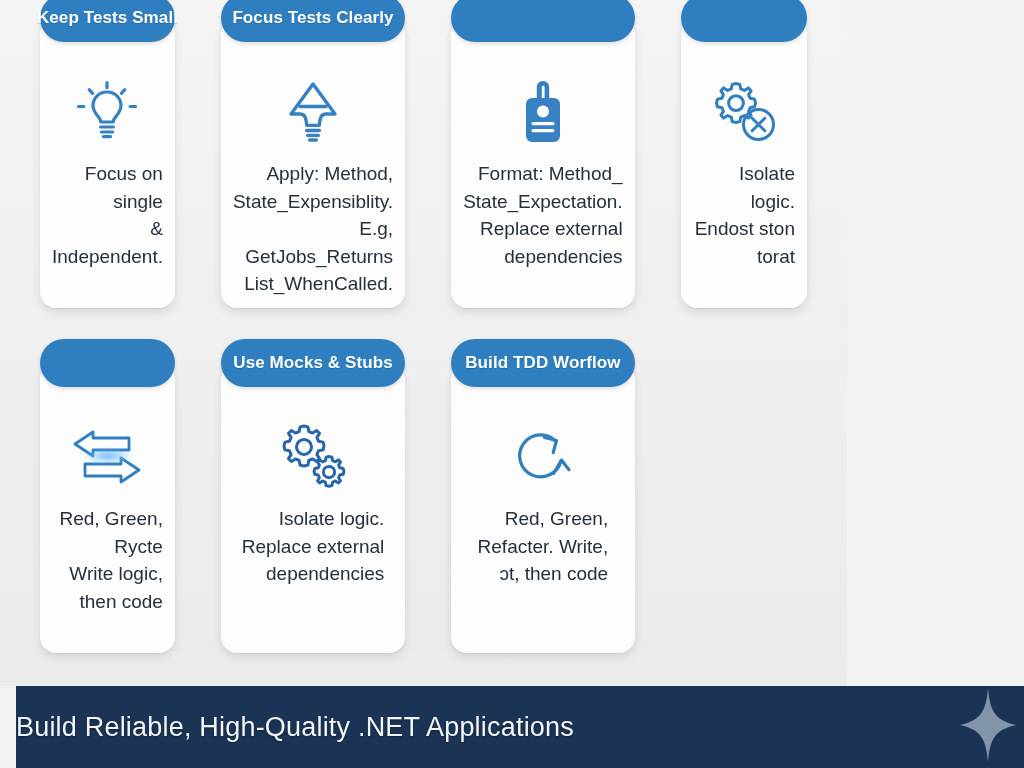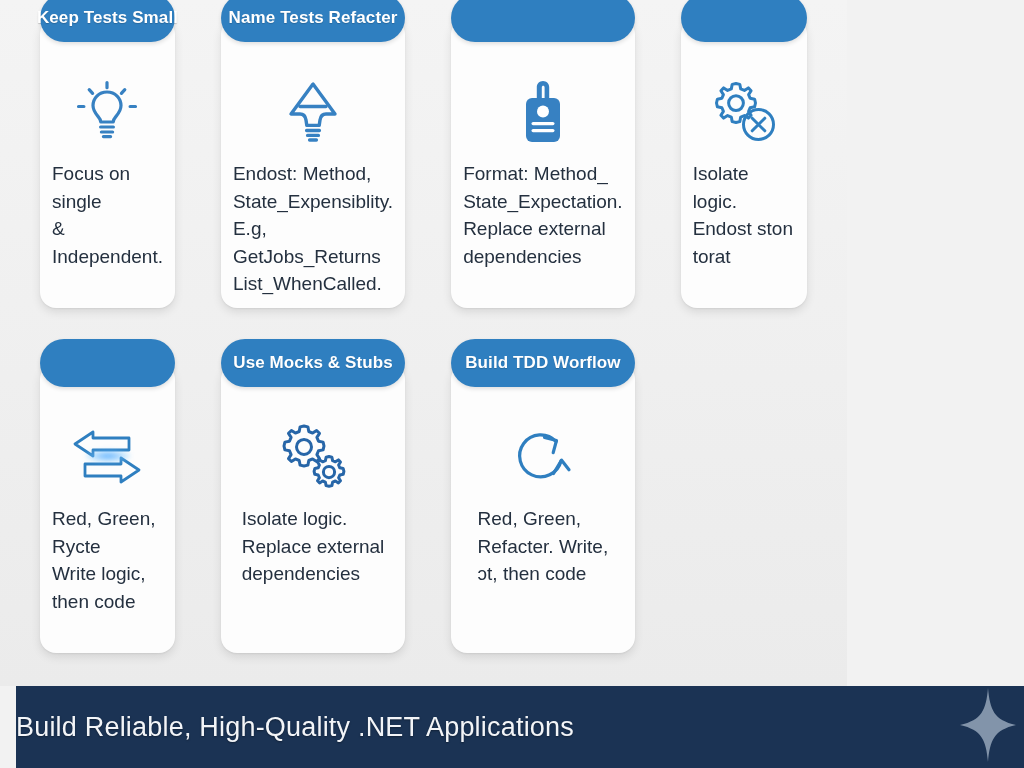--- a/index.html
+++ b/index.html
@@ -68,21 +68,21 @@
     height: 72px;
     display: flex;
     align-items: center;
     justify-content: center;
   }
   .card-icon svg { display: block; }
 
   .card-body {
     margin-top: 12px;
     padding: 0 12px;
-    text-align: left;
+    text-align: right;
     color: #24303f;
     font-size: 19px;
     line-height: 1.45;
     white-space: pre-line;
   }
 
   
   .glow {
     position: relative;
   }
@@ -135,30 +135,30 @@
         <path d="M26.6 48h12.8M27.4 53h11.2M29.4 57.6h7.2"></path>
         <path d="M33 3.5v5.2M15.2 10.6l3.4 3.8M50.8 10.6l-3.4 3.8M4.5 27.5h5.4M56.1 27.5h5.4"></path>
       </svg>
     </div>
     <div class="card-body">Focus on single
 &amp; Independent.</div>
   </div>
 
   <div class="card">
     <div class="card-head">
-      <span class="card-head-label">Name Tests Refacter</span>
+      <span class="card-head-label">Focus Tests Clearly</span>
     </div>
     <div class="card-icon">
       <svg width="66" height="68" viewBox="0 0 66 68" fill="none" stroke="#3781c2" stroke-width="3.4" stroke-linecap="round" stroke-linejoin="round">
         <path d="M33 6 L11 36 h9 c3.2 0 5.4 2.2 6 6 l.8 5.4h12.4L40 42c.6-3.8 2.8-6 6-6h9z"></path>
         <path d="M20 28.5h26"></path>
         <path d="M26.6 52.5h12.8M27.6 57.4h10.8M29.6 62h6.8"></path>
       </svg>
     </div>
-    <div class="card-body">Endost: Method,
+    <div class="card-body">Apply: Method,
 State_Expensiblity.
 E.g, GetJobs_Returns
 List_WhenCalled.</div>
   </div>
 
   <div class="card">
     <div class="card-head">
       <span class="card-head-label"></span>
     </div>
     <div class="card-icon">

